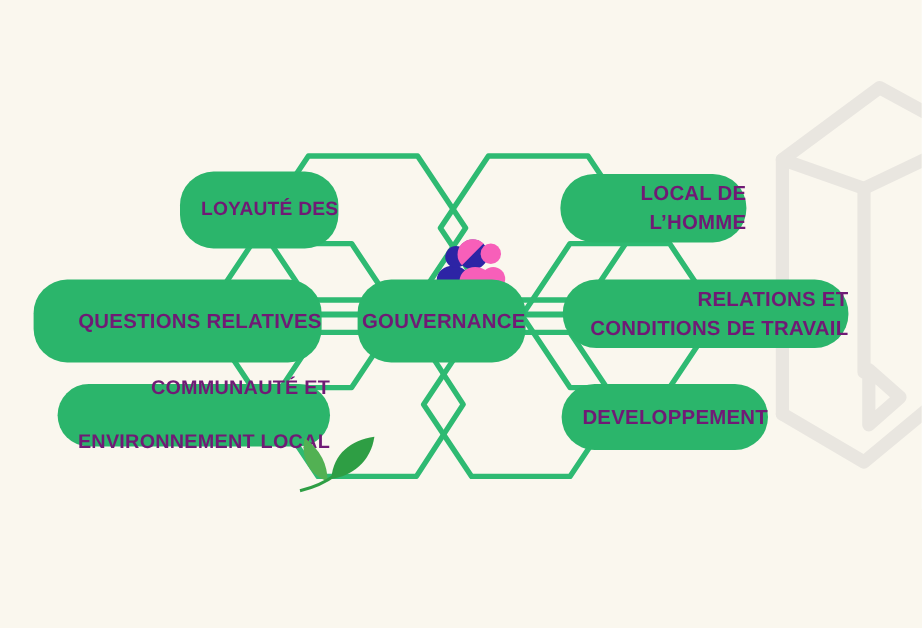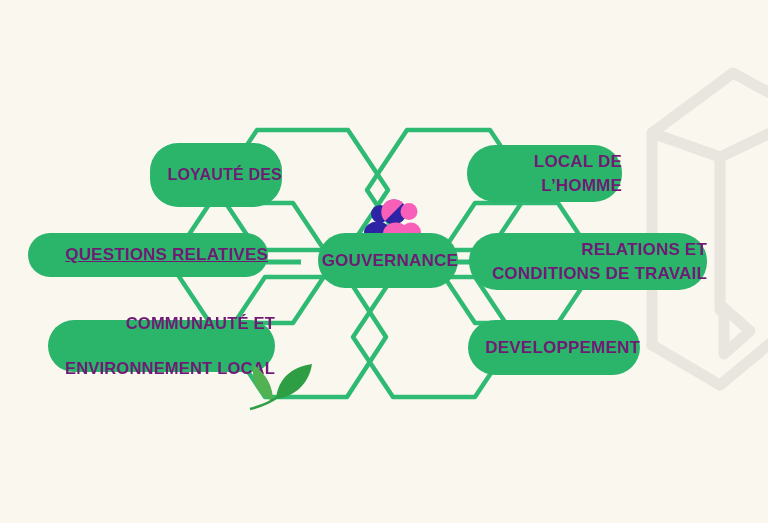--- a/index.html
+++ b/index.html
@@ -24,22 +24,22 @@
     color:#701a75;
     font-weight:bold;
     text-align:center;
     letter-spacing:.2px;
     line-height:1.38;
     font-size:17px;
     white-space:nowrap;
   }
   .node-loyaute{left:150px;top:143px;width:132px;height:64px;font-size:16px;}
   .node-droits{left:467px;top:145px;width:155px;height:57px;}
-  .node-questions{left:28px;top:233px;width:240px;height:44px;text-decoration:underline;}
-  .node-gouvernance{left:298px;top:233px;width:140px;height:55px;margin-left:20px;}
+  .node-questions{left:28px;top:233px;width:240px;height:69px;}
+  .node-gouvernance{left:298px;top:233px;width:140px;height:69px;}
   .node-relations{left:469px;top:233px;width:238px;height:57px;}
   .node-communaute{left:48px;top:320px;width:227px;height:52px;font-size:16.5px;gap:22px;}
   .node-environnement{left:468px;top:320px;width:172px;height:55px;}
 </style>
 </head>
 <body>
 
 <div class="stage">
 
   <svg class="layer scene" viewBox="0 0 768 523">

